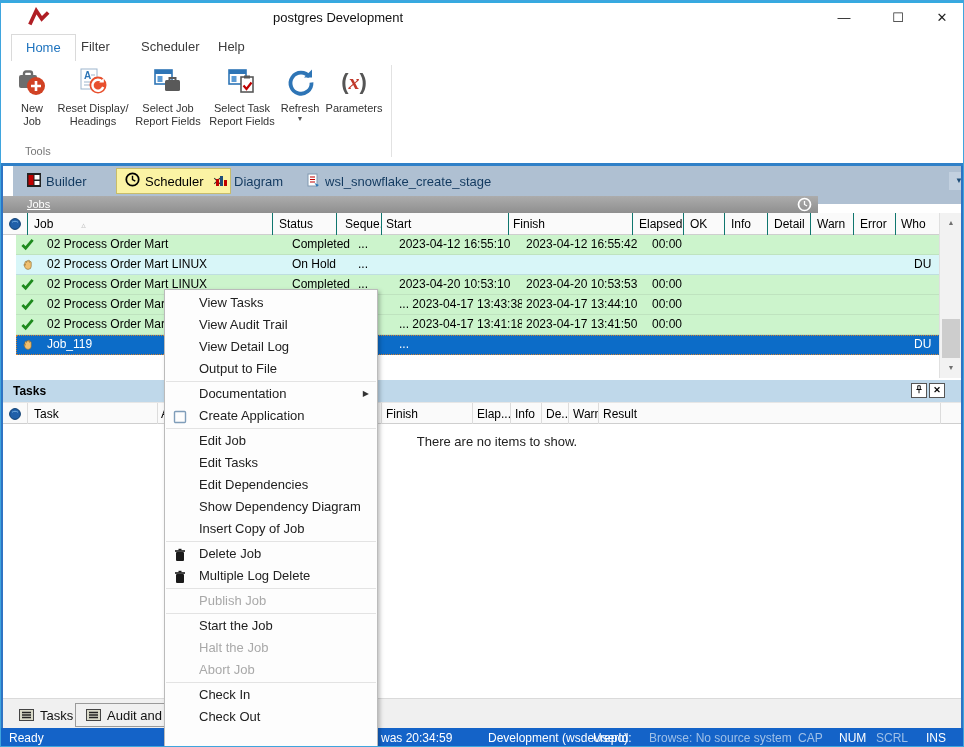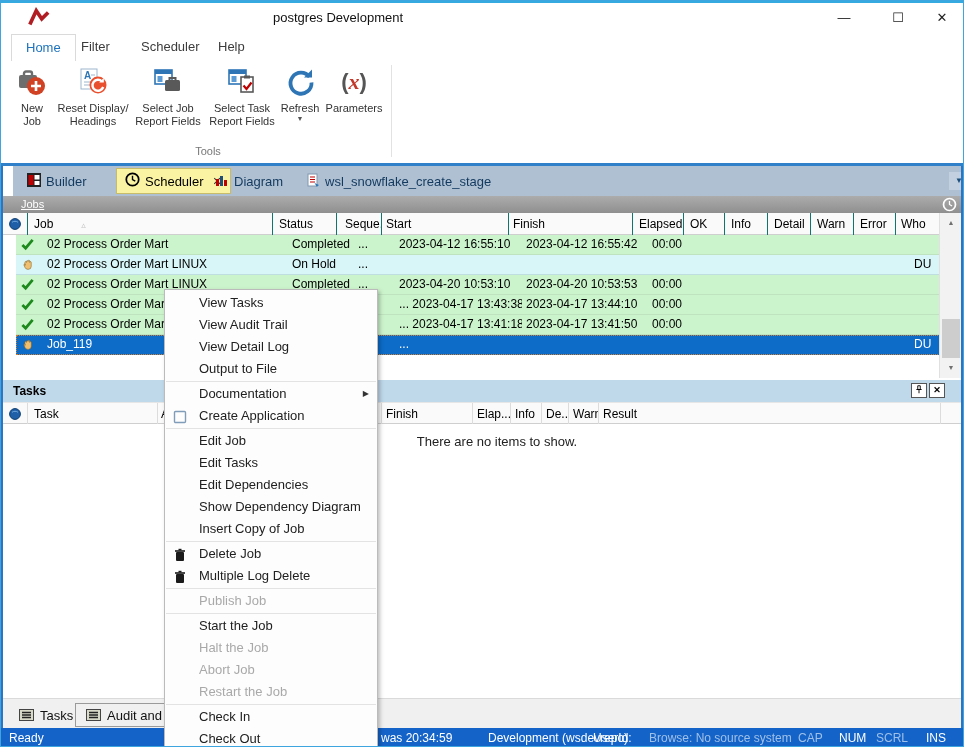--- a/index.html
+++ b/index.html
@@ -19,39 +19,39 @@
   .rtab { position:absolute; top:3px; height:27px; line-height:26px; padding:0 14px; font-size:13px; color:#3c3c3c; }
   .rtab.active { color:#1E73BE; border:1px solid #DADADA; border-bottom:none; background:#fff; }
 
   
   .ribbon { position:absolute; left:0; top:60px; width:100%; height:102px; background:#fff; }
   .ribbon-sep-line { position:absolute; left:0; top:162px; width:100%; height:3px; background:#2F80C8; }
   .rbtn { position:absolute; top:3px; text-align:center; }
   .rbtn .ricon { height:36px; display:flex; align-items:center; justify-content:center; }
   .rlabel { font-size:11px; line-height:13px; color:#333; white-space:pre-line; margin-top:2px; }
   .drop-caret { font-size:7px; color:#555; line-height:8px; }
-  .group-label { position:absolute; left:0; top:84px; width:390px; text-align:center; font-size:11px; color:#777;padding-left:24px; }
+  .group-label { position:absolute; left:0; top:84px; width:390px; font-size:11px; color:#777;padding-left:24px; }
   .group-vline { position:absolute; left:390px; top:4px; height:92px; width:1px; background:#E2E2E2; }
   .param-txt { font-size:22px; line-height:34px; color:#555; font-weight:bold; }
   .param-txt .px { color:#C0392B; font-style:italic; font-family:"Liberation Serif", serif; }
 
   
   .docstrip { position:absolute; left:12px; top:165px; width:100%; height:38px; background:#AFC0D2; }
   .dtab { position:absolute; top:2px; height:26px; display:flex; align-items:center; gap:5px; padding:0 8px; font-size:13px; color:#12395F; }
   .dtab.active { background:#FBF3A4; border:1px solid #C8BC6A; color:#000; }
   .dtab .x { margin-left:4px; color:#333; font-size:11px; }
   .strip-drop { position:absolute; right:6px; top:6px; width:20px; height:18px; background:#C2D0DF; text-align:center; font-size:8px; line-height:18px; color:#1F4E79; }
 
   
   .frame-l, .frame-r { position:absolute; top:165px; width:2px; height:562px; background:#2E74C4; z-index:3; }
   .frame-l { left:0; } .frame-r { right:0; }
 
   
-  .jobs-caption { position:absolute; left:2px; top:195px; width:960px; height:17px;
-     background:linear-gradient(#ACACAC,#8F8F8F); color:#fff; font-size:11px; line-height:17px; padding-left:18px;text-decoration:underline; }
+  .jobs-caption { position:absolute; left:2px; top:195px; width:815px; height:17px;
+     background:linear-gradient(#ACACAC,#8F8F8F); color:#fff; font-size:11px; line-height:17px; padding-left:24px;text-decoration:underline; }
   .jobs-caption svg { position:absolute; right:6px; top:1px; }
   .grid-hdr { position:absolute; left:2px; top:212px; width:960px; height:22px; background:#FAFAFA; border-bottom:1px solid #CFCFCF; font-size:12px; color:#000; }
   .grid-hdr .cell { position:absolute; top:0; height:22px; line-height:22px; border-right:1px solid #0f766e; overflow:hidden; white-space:nowrap; }
   .row { position:absolute; left:2px; width:960px; height:20px; font-size:12px; color:#000;margin-left:13px; }
   .row .cell { position:absolute; top:0; height:20px; line-height:19px; overflow:hidden; white-space:nowrap; }
   .row.green { background:#CCF4CC; border-bottom:1px solid #BFE3BF; }
   .row.cyan  { background:#D8F6F8; border-bottom:1px solid #BFDEE0; }
   .row.sel   { background:#0C6CC8; color:#fff; outline:1px dotted #D08030; outline-offset:-1px; }
   .rowicon { position:absolute; left:5px; top:3px; }
 
@@ -440,19 +440,18 @@
             <rect x="5.5" y="0.8" width="3" height="1.6" fill="#1A1A1A"></rect>
           </svg></span>
       <span>Multiple Log Delete</span>
     </div>
     <div class="msep"></div>
     <div class="mi disabled">Publish Job</div>
     <div class="msep"></div>
     <div class="mi">Start the Job</div>
     <div class="mi disabled">Halt the Job</div>
     <div class="mi disabled">Abort Job</div>
-    <div class="mi disabled">Restart the Job</div>
     <div class="msep"></div>
     <div class="mi">Check In</div>
     <div class="mi">Check Out</div>
   </div>
 
 </div>
 
 </body></html>

